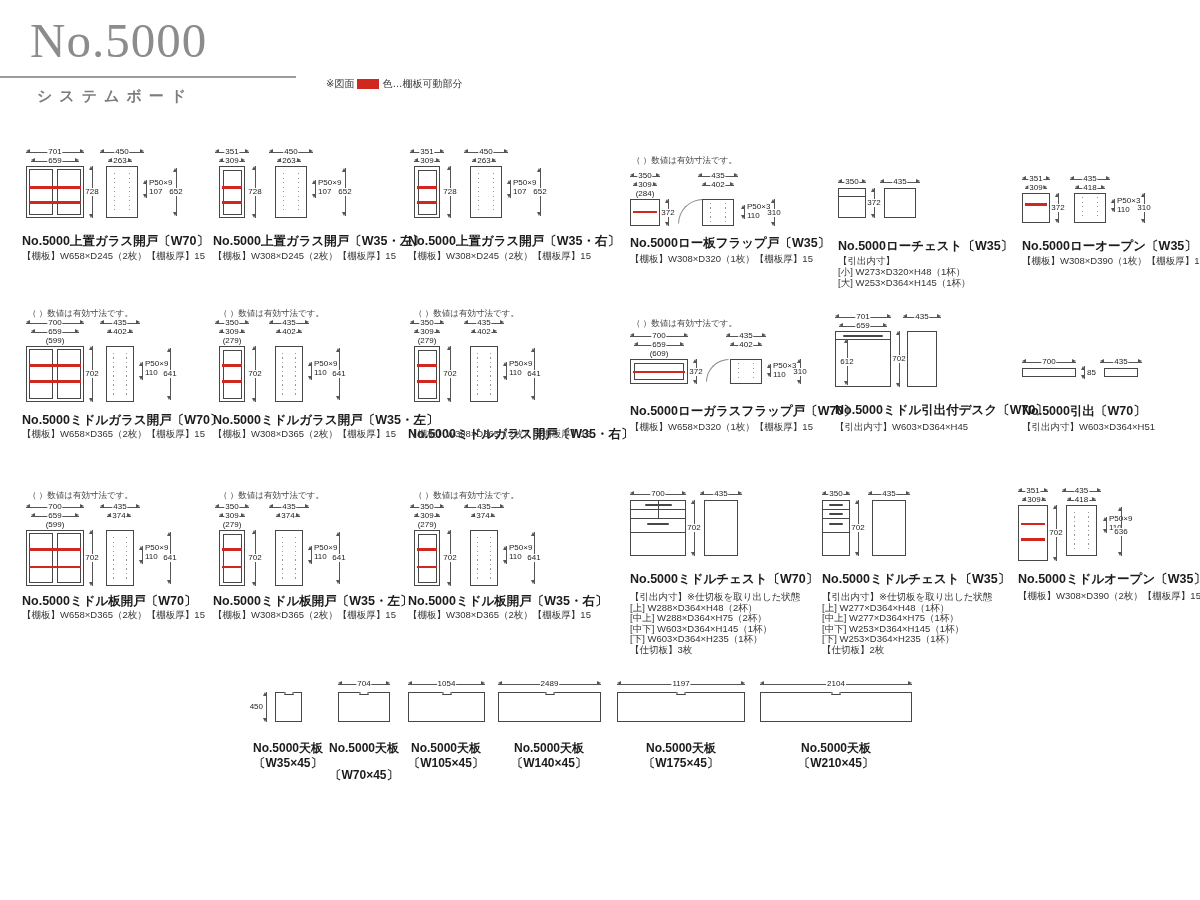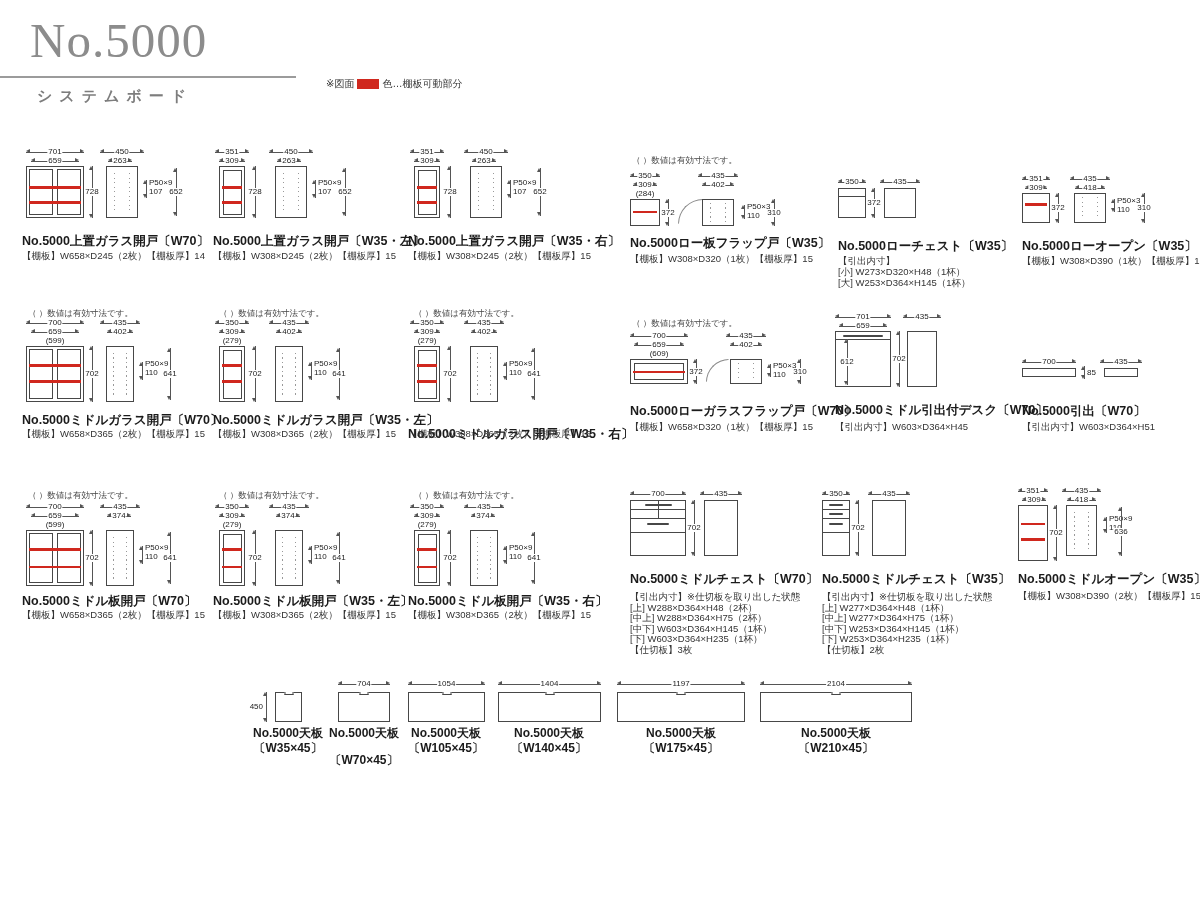--- a/index.html
+++ b/index.html
@@ -42,21 +42,21 @@
   .cap{position:absolute;font-size:8px;line-height:8.5px;color:#222;text-align:center;}
   .pins::before,.pins::after{content:"";position:absolute;top:12%;bottom:12%;width:1px;
       background:repeating-linear-gradient(to bottom,#999 0 1.2px,transparent 1.2px 4.5px);}
   .pins::before{left:24%;}
   .pins::after{right:24%;}
   .arc{position:absolute;border:1px solid #888;border-color:#888 transparent transparent #888;
       border-top-left-radius:100% 100%;box-sizing:border-box;}
   .ntc{position:absolute;top:-1.4px;left:50%;transform:translateX(-50%);width:9px;height:3.6px;
       background:#fff;border:1.2px solid #474747;border-top:none;box-sizing:border-box;}
   .bname{position:absolute;font-size:12px;font-weight:bold;color:#1b1b1b;line-height:15px;
-      white-space:nowrap;transform:translateX(-50%);}
+      white-space:nowrap;transform:translateX(-50%);margin-top:15px;}
 </style>
 </head>
 <body>
 
 <div class="title">No.5000</div>
 <div class="rule"></div>
 <div class="subtitle">システムボード</div>
 <div class="legend">
   <span>※図面</span>
   <span class="sw"></span>
@@ -94,21 +94,21 @@
   <span class="vd" style="left:120px;top:32px;height:18px">
       <i></i>
     </span>
   <span class="lbl" style="left:127px;top:31px">P50×9</span>
   <span class="lbl" style="left:127px;top:40px">107</span>
   <span class="vd" style="left:150px;top:20px;height:48px">
       <i></i>
       <b>652</b>
     </span>
   <div class="name" style="top:85px">No.5000上置ガラス開戸〔W70〕</div>
-  <div class="spec" style="top:103px">【棚板】W658×D245（2枚）【棚板厚】14</div>
+  <div class="spec" style="top:103px">【棚板】W658×D245（2枚）【棚板厚】15</div>
 </div>
 
 <div class="cell" style="left:213px;top:148px;width:190px;height:130px">
   <span class="hd" style="left:2px;top:0;width:34px">
       <i></i>
       <b>351</b>
     </span>
   <span class="hd" style="left:6px;top:9px;width:26px">
       <i></i>
       <b>309</b>
@@ -768,21 +768,21 @@
   <div class="box thin" style="left:0;top:14px;width:77px;height:30px">
       <div class="ntc"></div>
     </div>
   <div class="bname" style="left:38px;top:48px">No.5000天板</div>
   <div class="bname" style="left:38px;top:63px">〔W105×45〕</div>
 </div>
 
 <div class="cell" style="left:498px;top:678px;width:115px;height:95px">
   <span class="hd" style="left:0;top:2px;width:103px">
       <i></i>
-      <b>1404</b>
+      <b>2489</b>
     </span>
   <div class="box thin" style="left:0;top:14px;width:103px;height:30px">
       <div class="ntc"></div>
     </div>
   <div class="bname" style="left:51px;top:48px">No.5000天板</div>
   <div class="bname" style="left:51px;top:63px">〔W140×45〕</div>
 </div>
 
 <div class="cell" style="left:617px;top:678px;width:140px;height:95px">
   <span class="hd" style="left:0;top:2px;width:128px">

